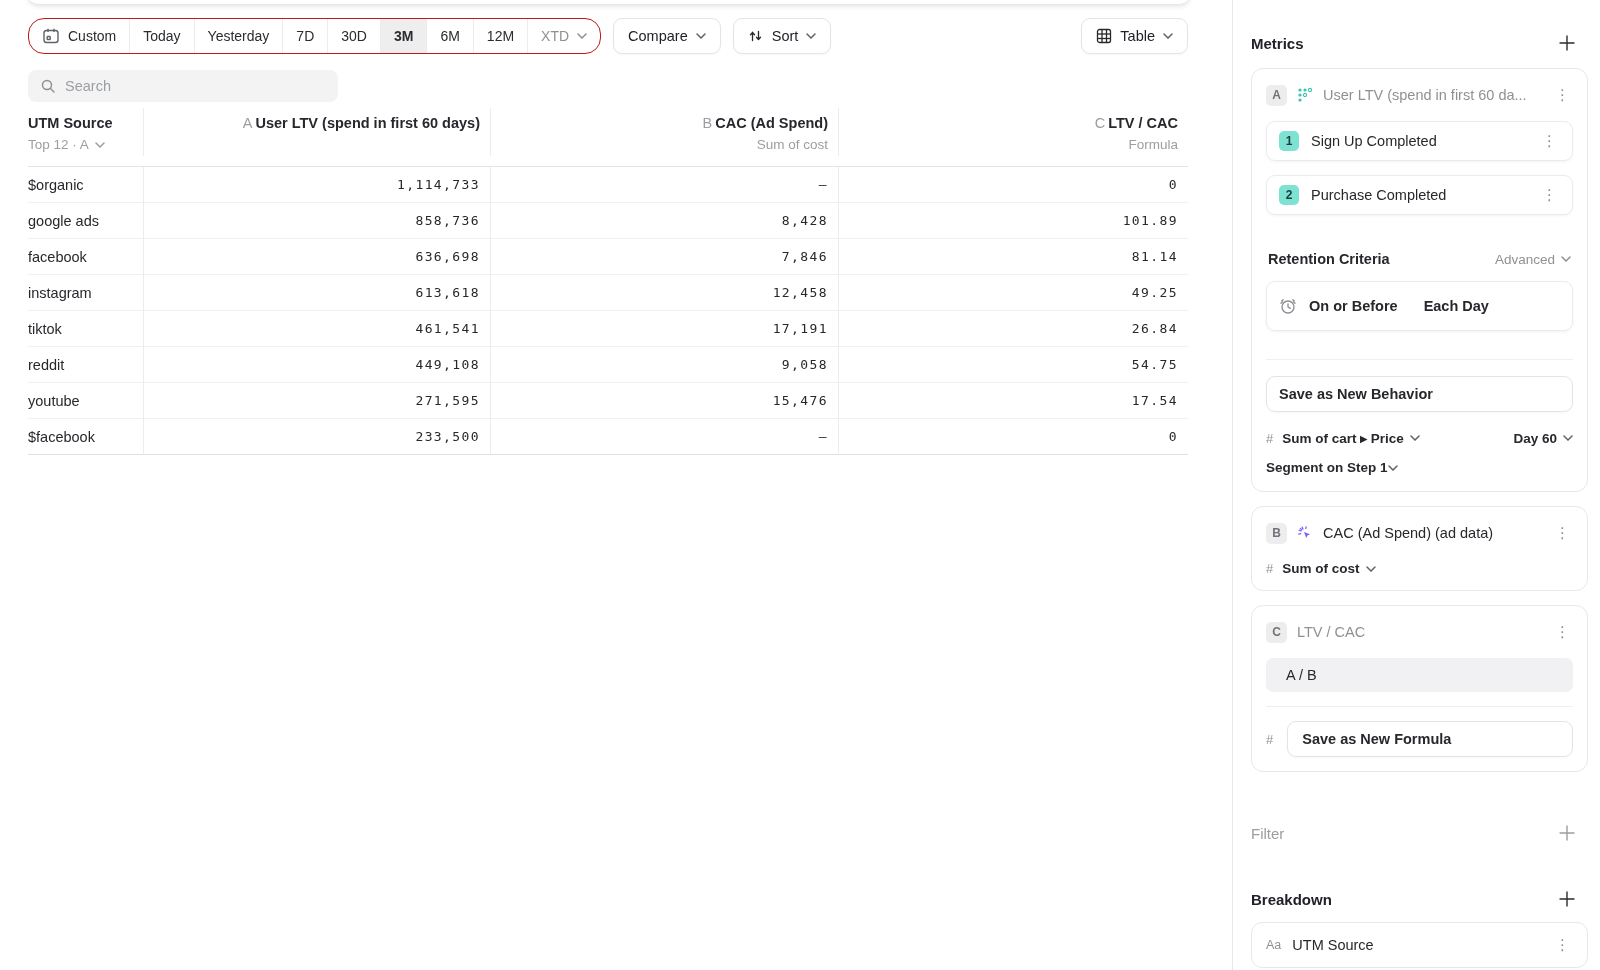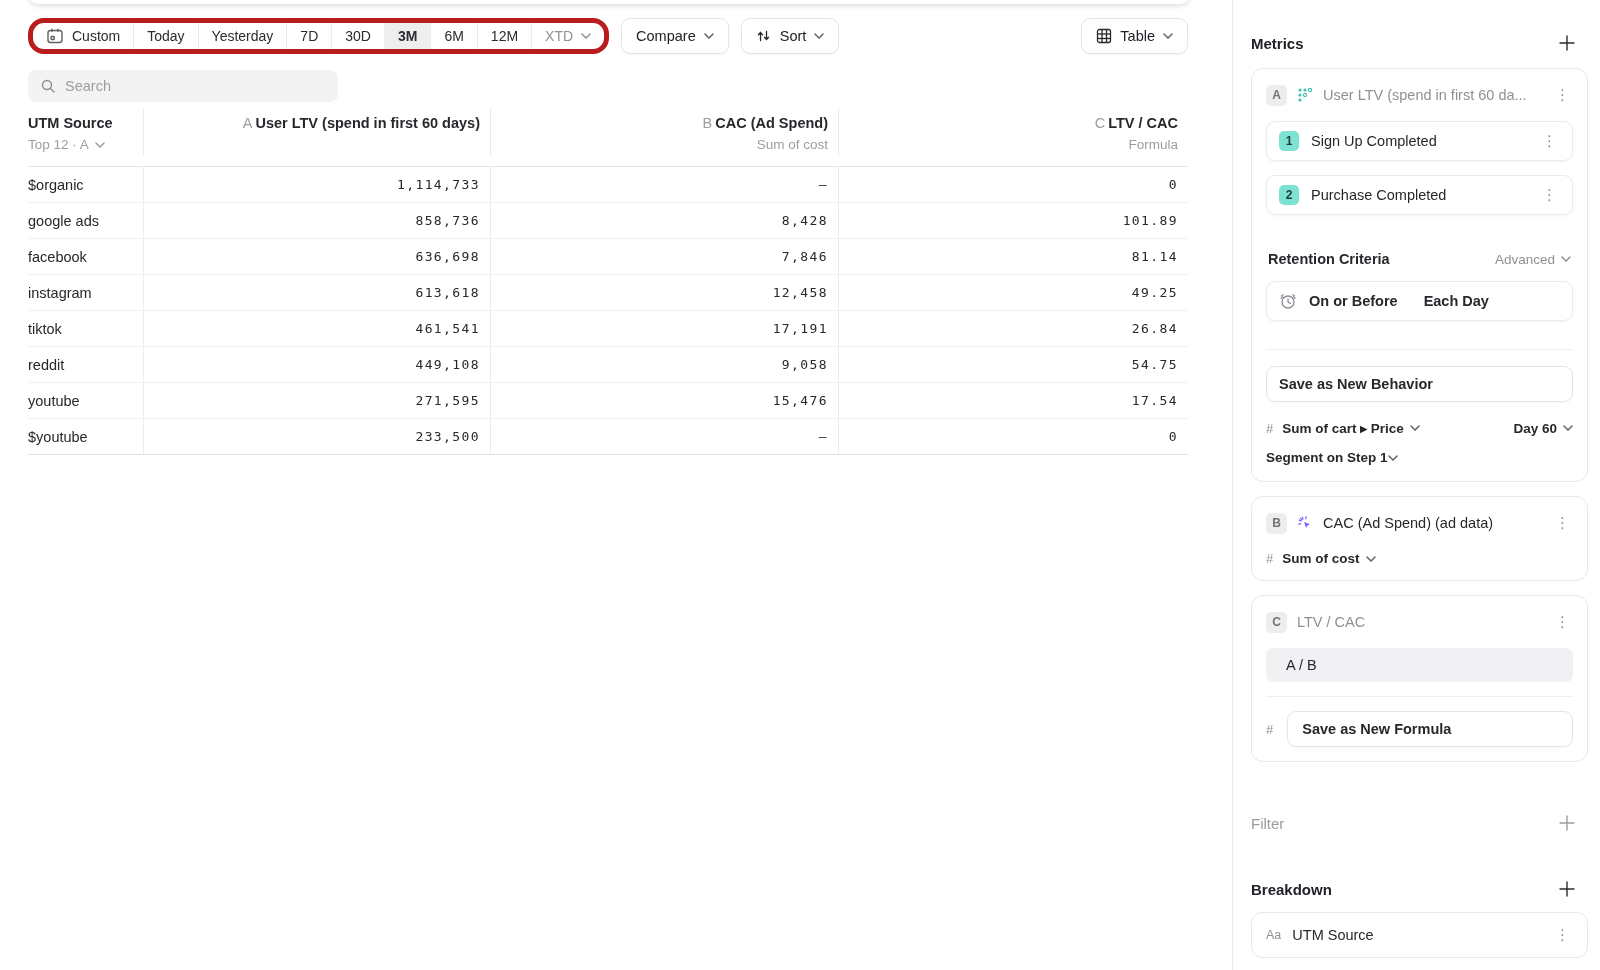--- a/index.html
+++ b/index.html
@@ -6,21 +6,21 @@
   html,body { width:1600px; height:970px; overflow:hidden; background:#fff;
     font-family:"Liberation Sans", sans-serif; color:#26282c; }
   .app { display:flex; width:1600px; height:970px; }
 
   
   .main { position:relative; width:1232px; height:970px; background:#fff; }
   .top-card-edge { position:absolute; top:-6px; left:28px; width:1162px; height:10px;
     background:#fff; border-radius:0 0 12px 12px; box-shadow:0 2px 5px rgba(0,0,0,.13); }
 
   .toolbar { position:absolute; top:18px; left:28px; right:44px; display:flex; align-items:center; }
-  .seg-group { display:flex; align-items:stretch; border:5px solid #b91c1c; border-radius:16px;
+  .seg-group { display:flex; align-items:stretch; border:1px solid #b91c1c; border-radius:16px;
     background:#fff; overflow:hidden; height:36px; }
   .seg { display:flex; align-items:center; gap:8px; padding:0 13px; font-size:14px; color:#2a2c30;
     border-left:1px solid #ececee; cursor:pointer; white-space:nowrap; }
   .seg:first-child { border-left:none; }
   .seg.selected { background:#eeeeef; font-weight:700; }
   .btn { display:flex; align-items:center; gap:8px; height:36px; padding:0 14px;
     border:1px solid #e4e4e6; border-radius:9px; background:#fff; font-size:14.5px; color:#202227;
     box-shadow:0 1px 2px rgba(0,0,0,.03); cursor:pointer; white-space:nowrap; }
   .btn-compare { margin-left:12px; }
   .btn-sort { margin-left:12px; }
@@ -76,21 +76,21 @@
     letter-spacing:0; font-family:"DejaVu Sans", sans-serif; }
   .step-card { display:flex; align-items:center; gap:12px; height:40px; margin-top:12px;
     border:1px solid #ebebed; border-radius:9px; padding:0 12px; box-shadow:0 1px 3px rgba(0,0,0,.05); }
   .step-card.second { margin-top:14px; }
   .num-badge { width:20px; height:20px; border-radius:5px; background:#7de2d2; color:#1e3b36;
     font-size:12px; font-weight:700; display:flex; align-items:center; justify-content:center; flex:none; }
   .step-label { font-size:14.5px; color:#26282c; flex:1; }
   .section-row { display:flex; align-items:center; justify-content:space-between; margin-top:36px; padding:0 2px; }
   .section-label { font-size:14.5px; font-weight:700; color:#26282c; }
   .adv { display:flex; align-items:center; gap:6px; font-size:13.5px; color:#8e9194; cursor:pointer; }
-  .clock-card { display:flex; align-items:center; gap:12px; height:40px; margin-top:14px;
+  .clock-card { display:flex; align-items:center; gap:12px; height:50px; margin-top:14px;
     border:1px solid #ebebed; border-radius:9px; padding:0 12px; box-shadow:0 1px 3px rgba(0,0,0,.05); }
   .clock-text { font-size:14.5px; color:#26282c; font-weight:600; }
   .clock-text2 { font-size:14.5px; color:#26282c; font-weight:600; margin-left:14px; }
   .divider { border-top:1px solid #efeff1; margin-top:28px; }
   .save-behavior { display:flex; align-items:center; height:36px; margin-top:16px;
     border:1px solid #e4e4e6; border-radius:9px; padding:0 12px; font-size:14.5px; font-weight:600;
     color:#26282c; cursor:pointer; box-shadow:0 1px 2px rgba(0,0,0,.03); }
   .prop-row { display:flex; align-items:center; margin-top:18px; gap:9px; font-size:13.5px;
     color:#26282c; font-weight:600; }
   .prop-row .right { margin-left:auto; display:flex; align-items:center; gap:6px; font-weight:600; }
@@ -286,21 +286,21 @@
         <div class="td num">9,058</div>
         <div class="td num">54.75</div>
       </div>
       <div class="trow">
         <div class="td name">youtube</div>
         <div class="td num">271,595</div>
         <div class="td num">15,476</div>
         <div class="td num">17.54</div>
       </div>
       <div class="trow last">
-        <div class="td name">$youtube</div>
+        <div class="td name">$facebook</div>
         <div class="td num">233,500</div>
         <div class="td num">–</div>
         <div class="td num">0</div>
       </div>
     </div>
   </div>
 
   <div class="sidebar">
 
     <div class="side-head">

